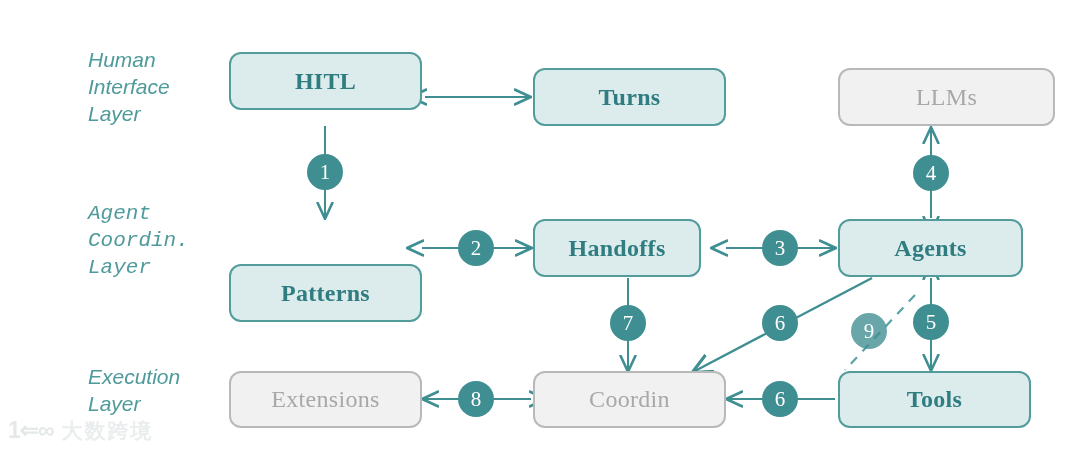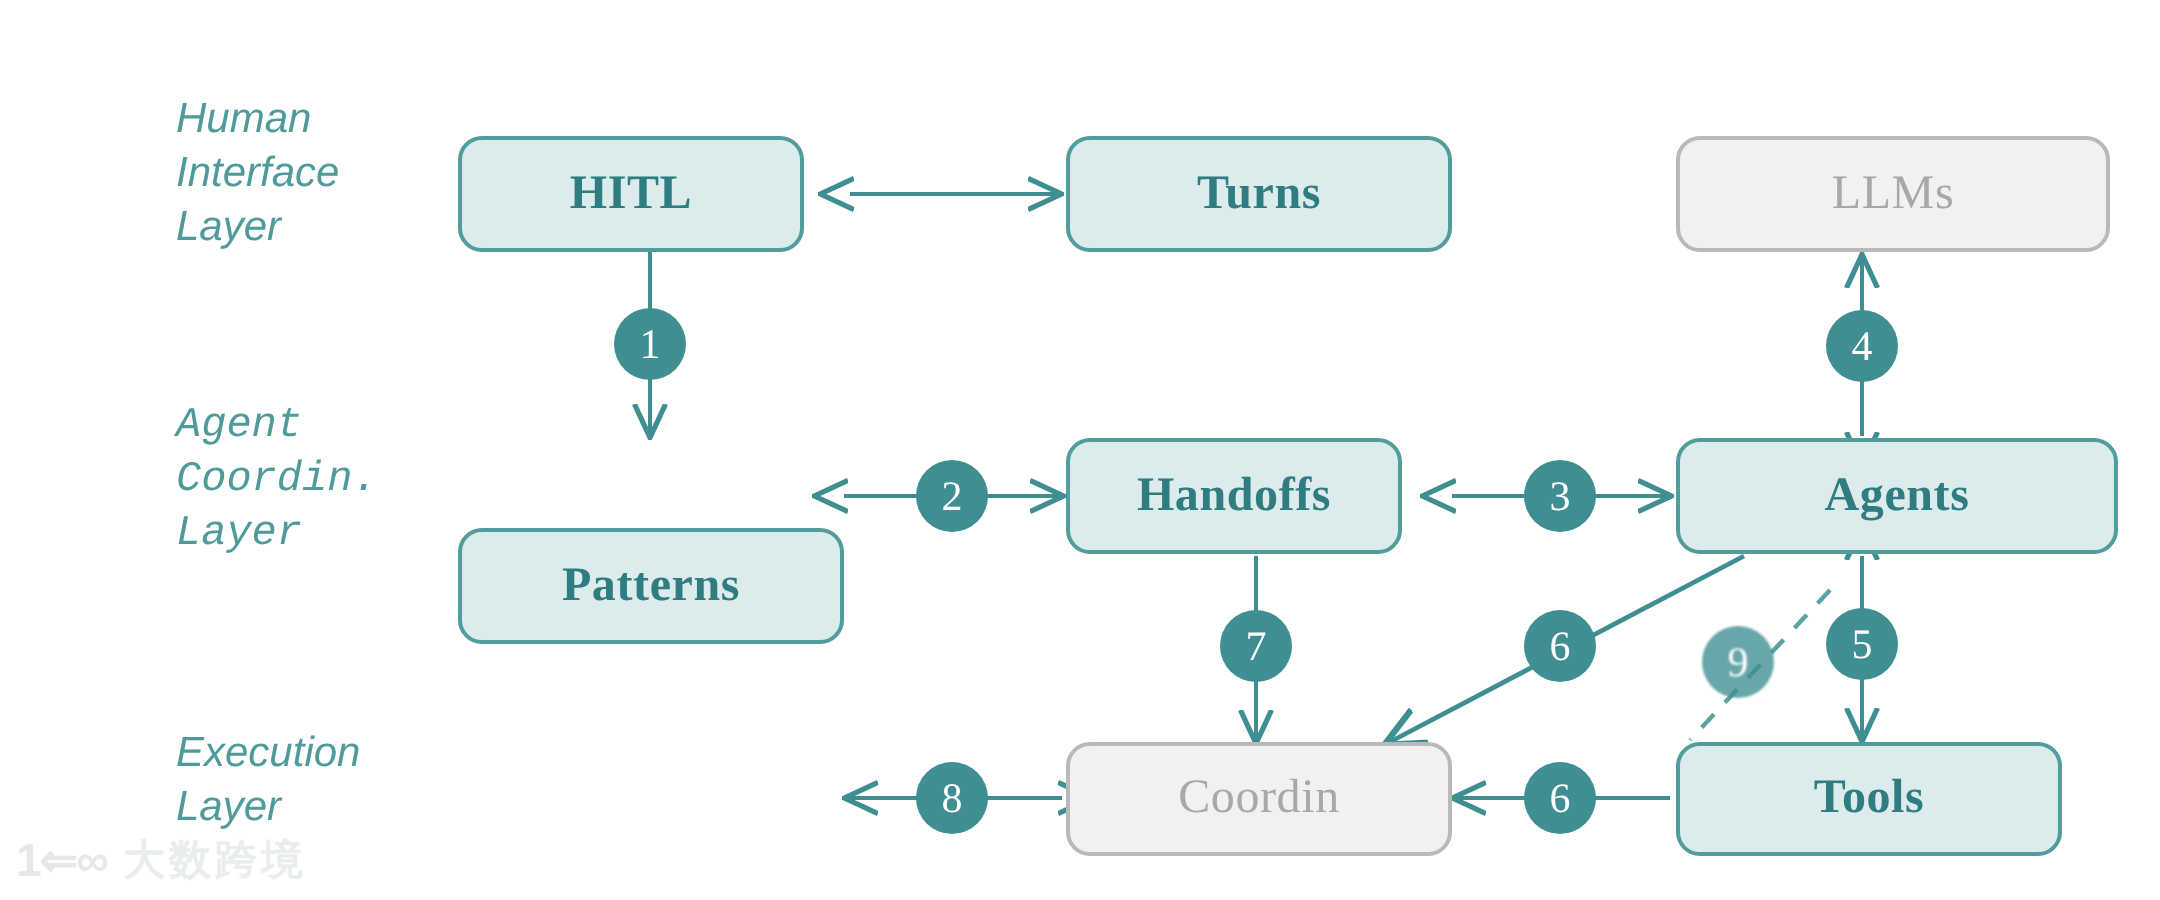--- a/index.html
+++ b/index.html
@@ -153,32 +153,33 @@
 Interface
 Layer</div>
 
   <div class="layer-label" style="left:88px;top:200px;width:140px;font-family:Liberation Mono, monospace;">Agent
 Coordin.
 Layer</div>
 
   <div class="layer-label" style="left:88px;top:363px;width:150px;">Execution
 Layer</div>
 
-  <div class="node teal" style="left:229px;top:68px;width:173px;height:58px;">HITL</div>
+  <div class="node teal" style="left:229px;top:52px;width:193px;height:58px;">HITL</div>
 
   <div class="node teal" style="left:533px;top:68px;width:193px;height:58px;">Turns</div>
 
   <div class="node grey" style="left:838px;top:68px;width:217px;height:58px;">LLMs</div>
 
   <div class="node teal" style="left:229px;top:220px;width:193px;height:58px;margin-top:44px;">Patterns</div>
 
   <div class="node teal" style="left:533px;top:219px;width:168px;height:58px;">Handoffs</div>
 
-  <div class="node teal" style="left:838px;top:219px;width:221px;height:58px;">Agents</div>
-
+  <div class="node teal" style="left:838px;top:219px;width:185px;height:58px;">Agents</div>
+
+  <div class="node grey" style="left:229px;top:371px;width:193px;height:57px;">Extensions</div>
 
   <div class="node grey" style="left:533px;top:371px;width:193px;height:57px;">Coordin</div>
 
   <div class="node teal" style="left:838px;top:371px;width:193px;height:57px;">Tools</div>
 
   <div class="badge" style="left:307px;top:154px;">1</div>
 
   <div class="badge" style="left:458px;top:230px;">2</div>
 
   <div class="badge" style="left:762px;top:230px;">3</div>

